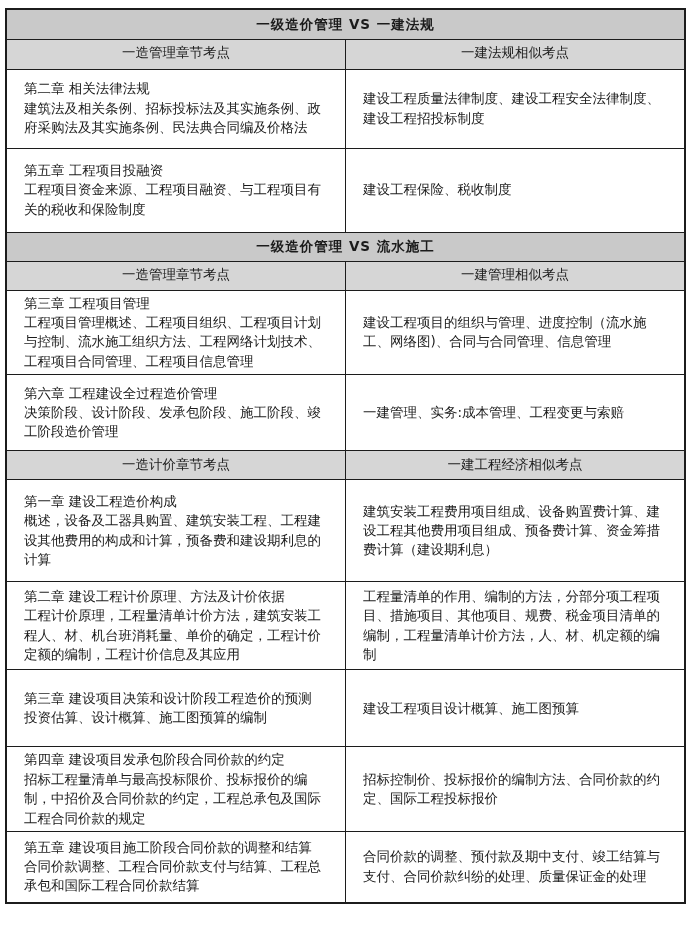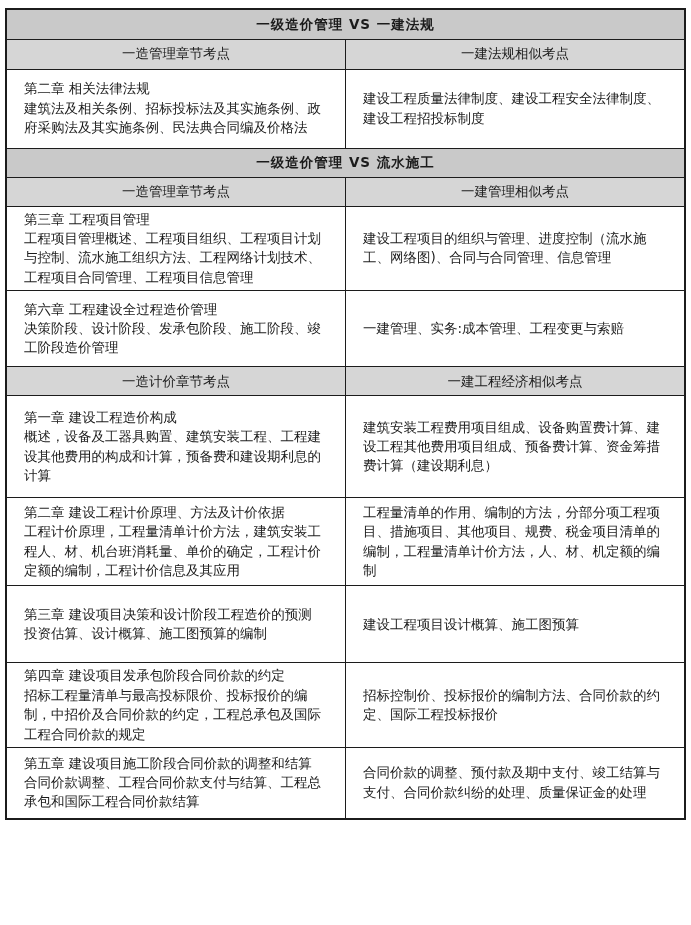--- a/index.html
+++ b/index.html
@@ -37,20 +37,21 @@
     background: #c9c9c9;
     text-align: center;
     font-weight: bold;
     font-size: 14.5px;
     letter-spacing: 1px;
   }
   td.colh {
     background: #d6d6d6;
     text-align: center;
     font-size: 13.5px;
+    font-family: Liberation Mono, monospace;
   }
   td.cl { padding-right: 3px; }
   td.cr { padding-left: 7px; }
   .watermark {
     position: absolute;
     right: 10px;
     top: 892px;
     font-size: 17px;
     color: rgba(150,150,150,0.45);
     letter-spacing: 1px;
@@ -76,20 +77,27 @@
       <tr style="height:30px">
         <td class="colh">一造管理章节考点</td>
         <td class="colh">一建法规相似考点</td>
       </tr>
       <tr style="height:79px">
         <td class="cl">
           <div>第二章 相关法律法规</div>
           <div>建筑法及相关条例、招标投标法及其实施条例、政府采购法及其实施条例、民法典合同编及价格法</div>
         </td>
         <td class="cr">建设工程质量法律制度、建设工程安全法律制度、建设工程招投标制度</td>
+      </tr>
+      <tr style="height:84px">
+        <td class="cl">
+          <div>第五章 工程项目投融资</div>
+          <div>工程项目资金来源、工程项目融资、与工程项目有关的税收和保险制度</div>
+        </td>
+        <td class="cr">建设工程保险、税收制度</td>
       </tr>
 
       <tr style="height:29px">
         <td class="sec" colspan="2">一级造价管理 VS 流水施工</td>
       </tr>
       <tr style="height:29px">
         <td class="colh">一造管理章节考点</td>
         <td class="colh">一建管理相似考点</td>
       </tr>
       <tr style="height:81px">

